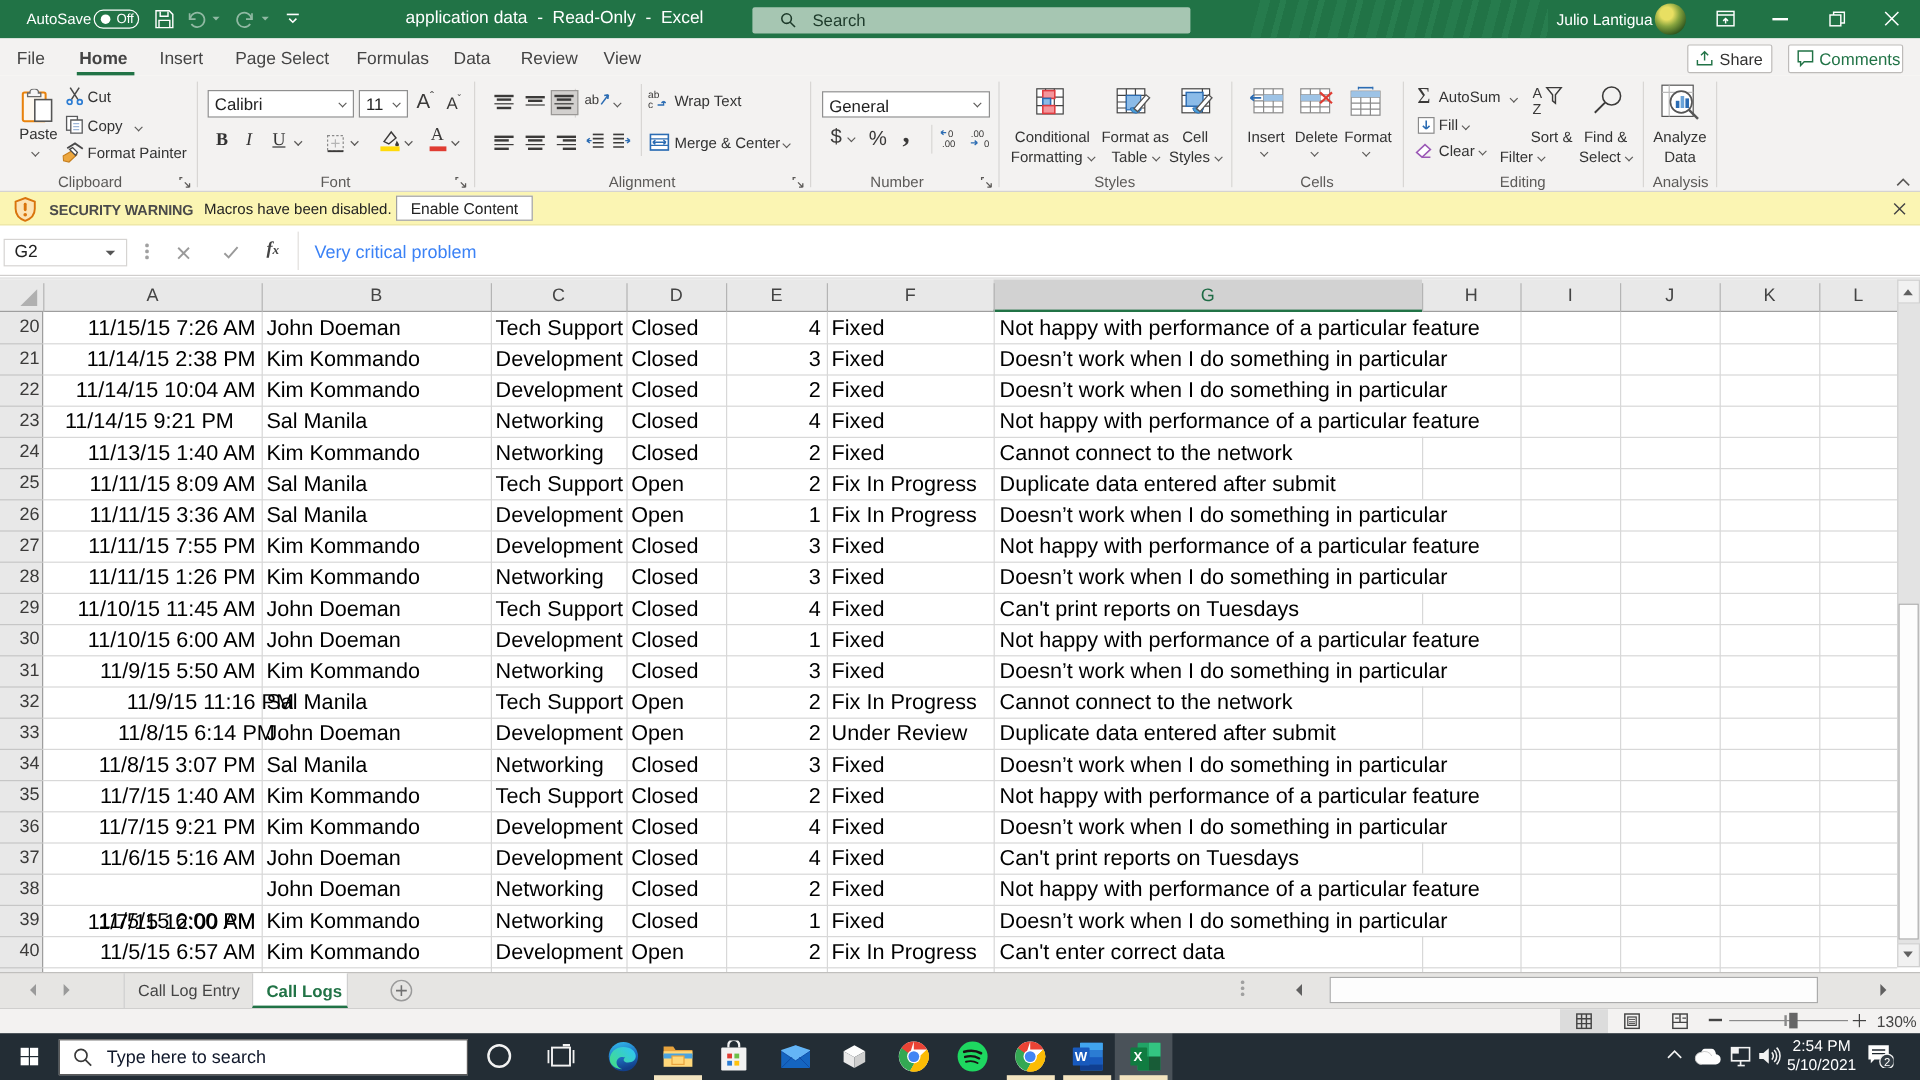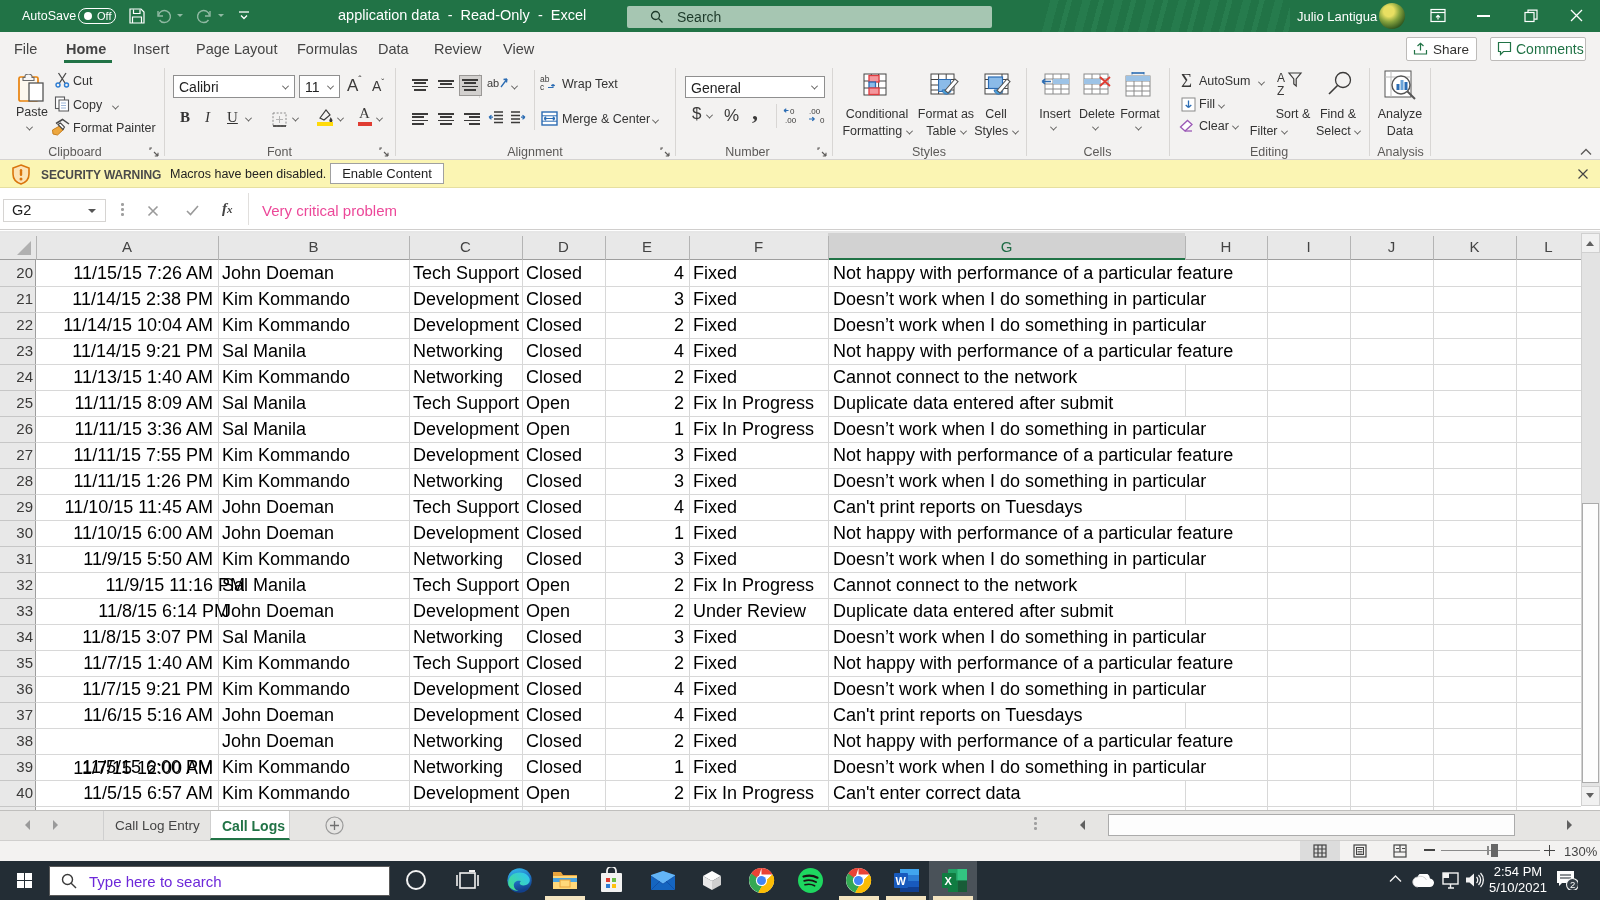--- a/index.html
+++ b/index.html
@@ -57,21 +57,21 @@
     <rect x="1" y="3.5" width="9" height="9" fill="none" stroke="#fff" stroke-width="1.2"></rect>
     <path d="M4 3.5 v-2.3 h9 v9 h-2.8" fill="none" stroke="#fff" stroke-width="1.2"></path>
   </svg>
 <svg class="a" style="left:1570px;top:9px;" width="13" height="13" viewBox="0 0 13 13">
     <path d="M1 1 L12 12 M12 1 L1 12" stroke="#fff" stroke-width="1.3"></path>
   </svg>
 <div class="a" style="left:0;top:32px;width:1600px;height:31px;background:#f3f2f1;"></div>
 <div class="a" style="left:14px;top:41px;font-size:14.5px;color:#444;">File</div>
 <div class="a" style="left:66px;top:41px;font-size:14.5px;color:#444;font-weight:bold;">Home</div>
 <div class="a" style="left:133px;top:41px;font-size:14.5px;color:#444;">Insert</div>
-<div class="a" style="left:196px;top:41px;font-size:14.5px;color:#444;">Page Layout</div>
+<div class="a" style="left:196px;top:41px;font-size:14.5px;color:#444;">Page Select</div>
 <div class="a" style="left:297px;top:41px;font-size:14.5px;color:#444;">Formulas</div>
 <div class="a" style="left:378px;top:41px;font-size:14.5px;color:#444;">Data</div>
 <div class="a" style="left:434px;top:41px;font-size:14.5px;color:#444;">Review</div>
 <div class="a" style="left:503px;top:41px;font-size:14.5px;color:#444;">View</div>
 <div class="a" style="left:64px;top:60px;width:48px;height:3px;background:#217346;"></div>
 <div class="a" style="left:1406px;top:37px;width:71px;height:24px;border:1px solid #bdbbb9;border-radius:2px;background:#fff;"></div>
 <svg class="a" style="left:1413px;top:41px;" width="15" height="15" viewBox="0 0 15 15">
     <path d="M1.5 9 v4 h12 v-4" fill="none" stroke="#217346" stroke-width="1.2"></path>
     <path d="M7.5 9.5 v-7 M4.5 5 l3-2.8 3 2.8" fill="none" stroke="#217346" stroke-width="1.2"></path>
   </svg>
@@ -348,21 +348,21 @@
 <div class="a" style="left:88px;top:209px;width:0;height:0;border-left:4px solid transparent;border-right:4px solid transparent;border-top:4.5px solid #555;"></div>
 <div class="a" style="left:121px;top:203px;width:2.5px;height:2.5px;background:#a0a0a0;border-radius:50%;box-shadow:0 5px 0 #a0a0a0,0 10px 0 #a0a0a0;"></div>
 <svg class="a" style="left:147px;top:205px;" width="12" height="12" viewBox="0 0 12 12">
     <path d="M1.5 1.5 L10.5 10.5 M10.5 1.5 L1.5 10.5" stroke="#9a9a9a" stroke-width="1.6"></path>
   </svg>
 <svg class="a" style="left:186px;top:205px;" width="13" height="11" viewBox="0 0 13 11">
     <path d="M1 6 L4.5 9.5 L12 1" fill="none" stroke="#9a9a9a" stroke-width="1.6"></path>
   </svg>
 <div class="a" style="left:222px;top:200px;font-size:15px;font-style:italic;color:#444;font-family:'Liberation Serif',serif;font-weight:bold;">f<span style="font-size:11px;">x</span></div>
 <div class="a" style="left:248px;top:193px;width:1px;height:32px;background:#e1dfdd;"></div>
-<div class="a" style="left:262px;top:202px;font-size:15px;color:#ec4899;">Very critical problem</div>
+<div class="a" style="left:262px;top:202px;font-size:15px;color:#3b82f6;">Very critical problem</div>
 <div class="a" style="left:0;top:231px;width:1600px;height:2px;background:#e6e6e6;"></div>
 <div class="a" style="left:0;top:260px;width:1581px;height:550px;background:#fff;"></div>
 <div class="a" style="left:0;top:233px;width:1581px;height:27px;background:#e8e8e8;border-bottom:1px solid #9e9e9e;"></div>
 <div class="a" style="left:828px;top:233px;width:357px;height:27px;background:#d2d2d2;border-bottom:2.5px solid #217346;"></div>
 <div class="a" style="left:17px;top:241px;width:0;height:0;border-left:14px solid transparent;border-bottom:14px solid #b0b0b0;"></div>
 <div class="a" style="left:36px;top:238px;width:182px;text-align:center;font-size:15px;color:#444;">A</div>
 <div class="a" style="left:218px;top:238px;width:191px;text-align:center;font-size:15px;color:#444;">B</div>
 <div class="a" style="left:409px;top:238px;width:113px;text-align:center;font-size:15px;color:#444;">C</div>
 <div class="a" style="left:522px;top:238px;width:83px;text-align:center;font-size:15px;color:#444;">D</div>
 <div class="a" style="left:605px;top:238px;width:84px;text-align:center;font-size:15px;color:#444;">E</div>
@@ -481,21 +481,21 @@
 <div class="cell" style="left:605px;top:286px;width:79px;text-align:right;">3</div>
 <div class="cell" style="left:693px;top:286px;">Fixed</div>
 <div class="cell" style="left:833px;top:286px;">Doesn’t work when I do something in particular</div>
 <div class="cell" style="left:36px;top:312px;width:177px;text-align:right;">11/14/15 10:04 AM</div>
 <div class="cell" style="left:222px;top:312px;">Kim Kommando</div>
 <div class="cell" style="left:413px;top:312px;">Development</div>
 <div class="cell" style="left:526px;top:312px;">Closed</div>
 <div class="cell" style="left:605px;top:312px;width:79px;text-align:right;">2</div>
 <div class="cell" style="left:693px;top:312px;">Fixed</div>
 <div class="cell" style="left:833px;top:312px;">Doesn’t work when I do something in particular</div>
-<div class="cell" style="left:36px;top:338px;width:177px;text-align:right;">11/14/15 9:21 PM</div>
+<div class="cell" style="left:36px;top:338px;width:177px;text-align:center;">11/14/15 9:21 PM</div>
 <div class="cell" style="left:222px;top:338px;">Sal Manila</div>
 <div class="cell" style="left:413px;top:338px;">Networking</div>
 <div class="cell" style="left:526px;top:338px;">Closed</div>
 <div class="cell" style="left:605px;top:338px;width:79px;text-align:right;">4</div>
 <div class="cell" style="left:693px;top:338px;">Fixed</div>
 <div class="cell" style="left:833px;top:338px;">Not happy with performance of a particular feature</div>
 <div class="cell" style="left:36px;top:364px;width:177px;text-align:right;">11/13/15 1:40 AM</div>
 <div class="cell" style="left:222px;top:364px;">Kim Kommando</div>
 <div class="cell" style="left:413px;top:364px;">Networking</div>
 <div class="cell" style="left:526px;top:364px;">Closed</div>
@@ -668,21 +668,21 @@
       <rect x="8" y="0" width="7" height="7"></rect>
       <rect x="0" y="8" width="7" height="7"></rect>
       <rect x="8" y="8" width="7" height="7"></rect>
     </g>
   </svg>
 <div class="a" style="left:49px;top:866px;width:341px;height:30px;background:#fff;border:1px solid #5a5a5a;"></div>
 <svg class="a" style="left:61px;top:873px;" width="16" height="16" viewBox="0 0 16 16">
     <circle cx="6.5" cy="6.5" r="5" fill="none" stroke="#3a3a3a" stroke-width="1.4"></circle>
     <path d="M10.2 10.2 L15 15" stroke="#3a3a3a" stroke-width="1.4"></path>
   </svg>
-<div class="a" style="left:89px;top:873px;font-size:15px;color:#6d28d9;">Type here to search</div>
+<div class="a" style="left:89px;top:873px;font-size:15px;color:#0f172a;">Type here to search</div>
 <svg class="a" style="left:404px;top:868px;" width="24" height="24" viewBox="0 0 24 24">
     <circle cx="12" cy="12" r="9" fill="none" stroke="#f2f2f2" stroke-width="2"></circle>
   </svg>
 <svg class="a" style="left:456px;top:869px;" width="23" height="23" viewBox="0 0 23 23">
     <rect x="4" y="4" width="15" height="15" fill="none" stroke="#f2f2f2" stroke-width="1.6"></rect>
     <path d="M1 6 v11 M22 6 v11" stroke="#f2f2f2" stroke-width="1.6"></path>
     <rect x="13" y="1" width="6" height="2" fill="#f2f2f2"></rect>
   </svg>
 <svg class="a" style="left:506px;top:867px;" width="27" height="27" viewBox="0 0 27 27">
     <defs>

